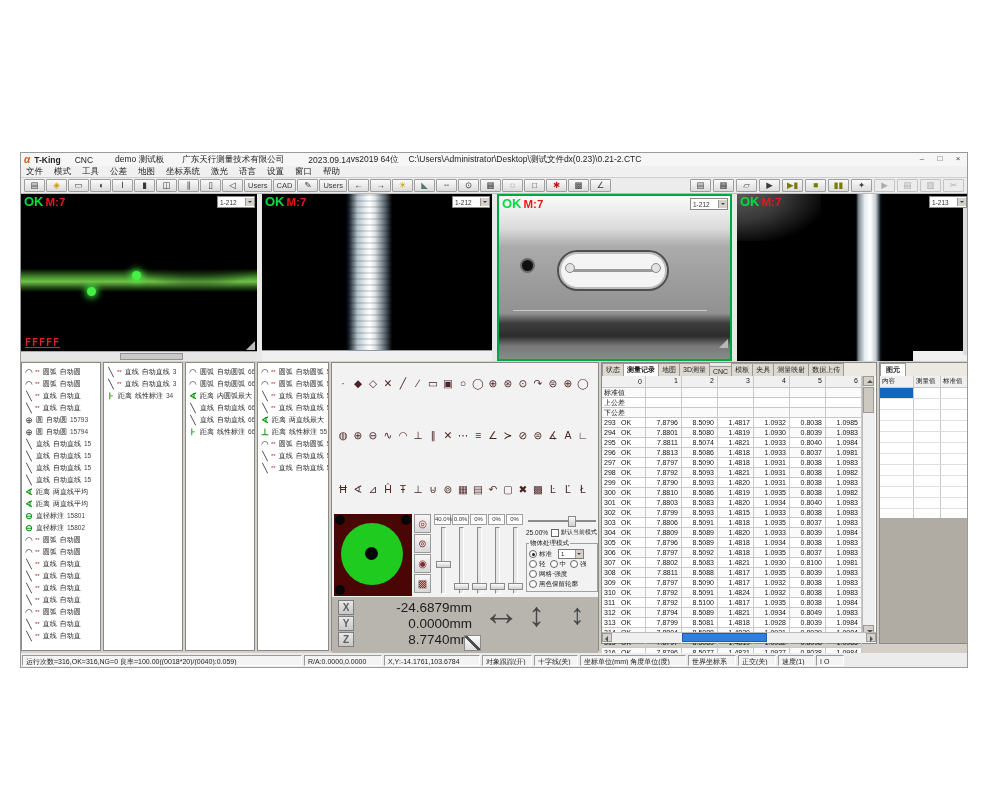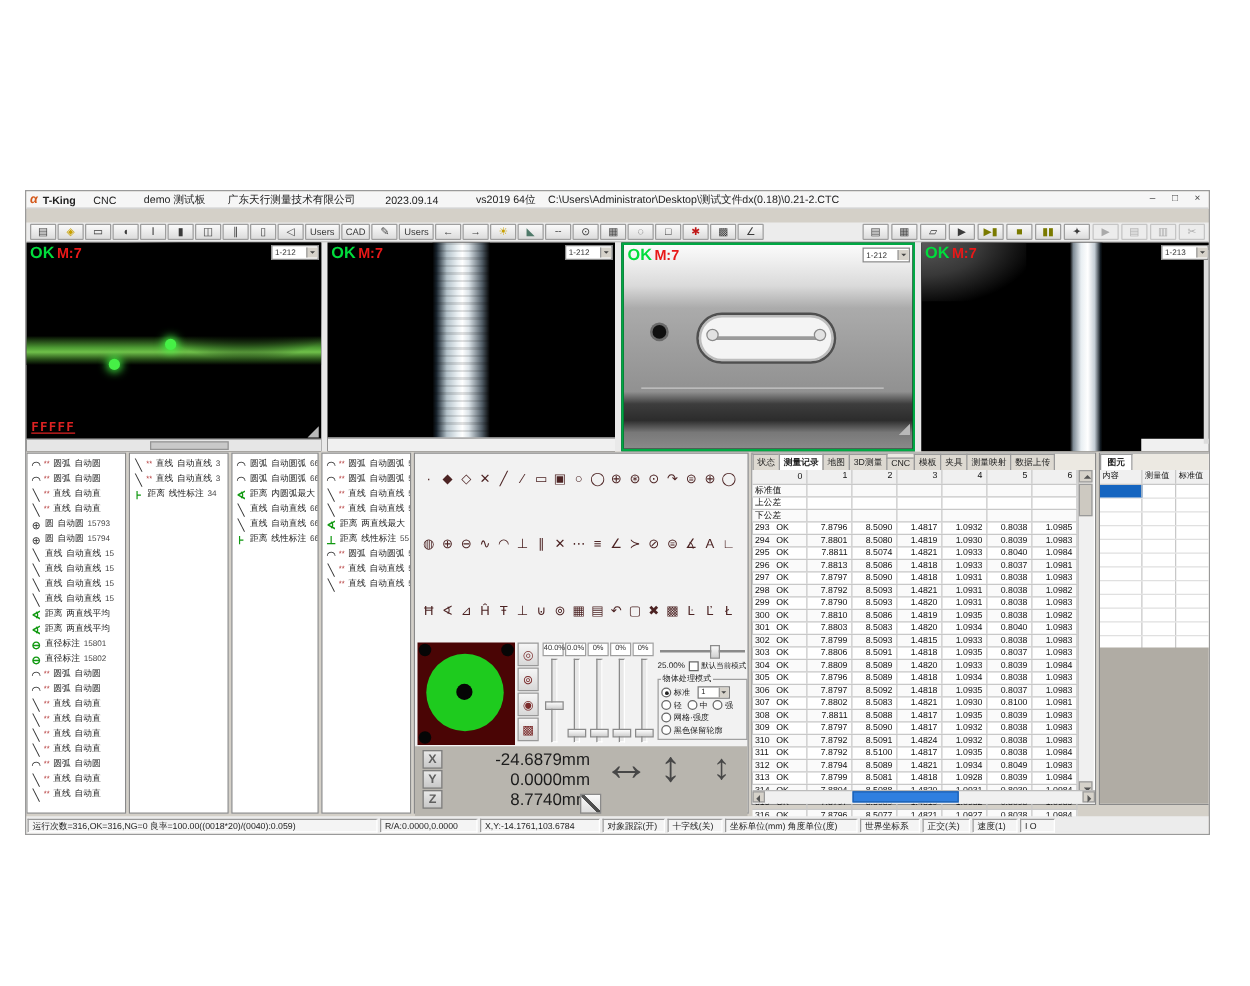--- a/index.html
+++ b/index.html
@@ -7,21 +7,21 @@
        font-family:"Liberation Sans",sans-serif;-webkit-font-smoothing:none;}
   .window{position:absolute;left:20px;top:152px;width:948px;height:516px;
           background:#d4d0c8;border:1px solid #9a9a9a;box-sizing:border-box;overflow:hidden;}
 
   
   .titlebar{position:absolute;left:0;top:0;width:100%;height:13px;background:#f6f6f6;
             border-bottom:1px solid #ccc;font-size:8.5px;color:#222;display:flex;align-items:center;}
   .logo{color:#d4581a;font-weight:bold;font-style:italic;font-size:10px;margin:0 4px 0 3px;}
   .t-app{font-weight:bold;margin-right:14px;}
   .t-sub{margin-right:22px;}
-  .t-i0{margin-right:18px;} .t-i1{margin-right:24px;} .t-i2{margin-right:30px;} .t-i3{margin-right:10px;}
+  .t-i0{margin-right:18px;} .t-i1{margin-right:24px;} .t-i2{} .t-i3{margin-right:10px;}
   .wctrl{margin-left:auto;display:flex;}
   .wc{width:18px;height:11px;font-size:8px;line-height:10px;text-align:center;color:#444;cursor:default;}
 
   
   .menubar{position:absolute;left:0;top:13px;width:100%;height:12px;background:#f0f0f0;
            border-bottom:1px solid #d0d0d0;display:flex;align-items:center;padding-left:5px;box-sizing:border-box;}
   .mi{font-size:8.5px;color:#222;margin-right:11px;cursor:default;}
 
   
   .toolbar{position:absolute;left:0;top:25px;width:100%;height:16px;background:#ececec;
@@ -213,28 +213,41 @@
 <div class="window">
 
   <div class="titlebar">
     <span class="logo">α</span>
     <span class="t-app">T-King</span>
     <span class="t-sub">CNC</span>
     <span class="t-i0">demo 测试板</span>
     <span class="t-i1">广东天行测量技术有限公司</span>
     <span class="t-i2">2023.09.14</span>
     <span class="t-i3">vs2019 64位</span>
-    <span class="t-i4">C:\Users\Administrator\Desktop\测试文件dx(0.18)\0.21-2.CTC</span>
+    <span class="t-i4">C:\Users\Administrator\Desktop\测试文件dx(0.23)\0.21-2.CTC</span>
     <span class="wctrl">
       <span class="wc">–</span>
       <span class="wc">□</span>
       <span class="wc">×</span>
     </span>
   </div>
 
+  <div class="menubar">
+      <span class="mi">文件</span>
+      <span class="mi">模式</span>
+      <span class="mi">工具</span>
+      <span class="mi">公差</span>
+      <span class="mi">地图</span>
+      <span class="mi">坐标系统</span>
+      <span class="mi">激光</span>
+      <span class="mi">语言</span>
+      <span class="mi">设置</span>
+      <span class="mi">窗口</span>
+      <span class="mi">帮助</span>
+    </div>
 
   <div class="toolbar">
     <div class="tbgroup">
         <button class="tb">▤</button>
         <button class="tb" style="color: rgb(200, 160, 0);">◈</button>
         <button class="tb">▭</button>
         <button class="tb">◖</button>
         <button class="tb">Ⅰ</button>
         <button class="tb">▮</button>
         <button class="tb">◫</button>

